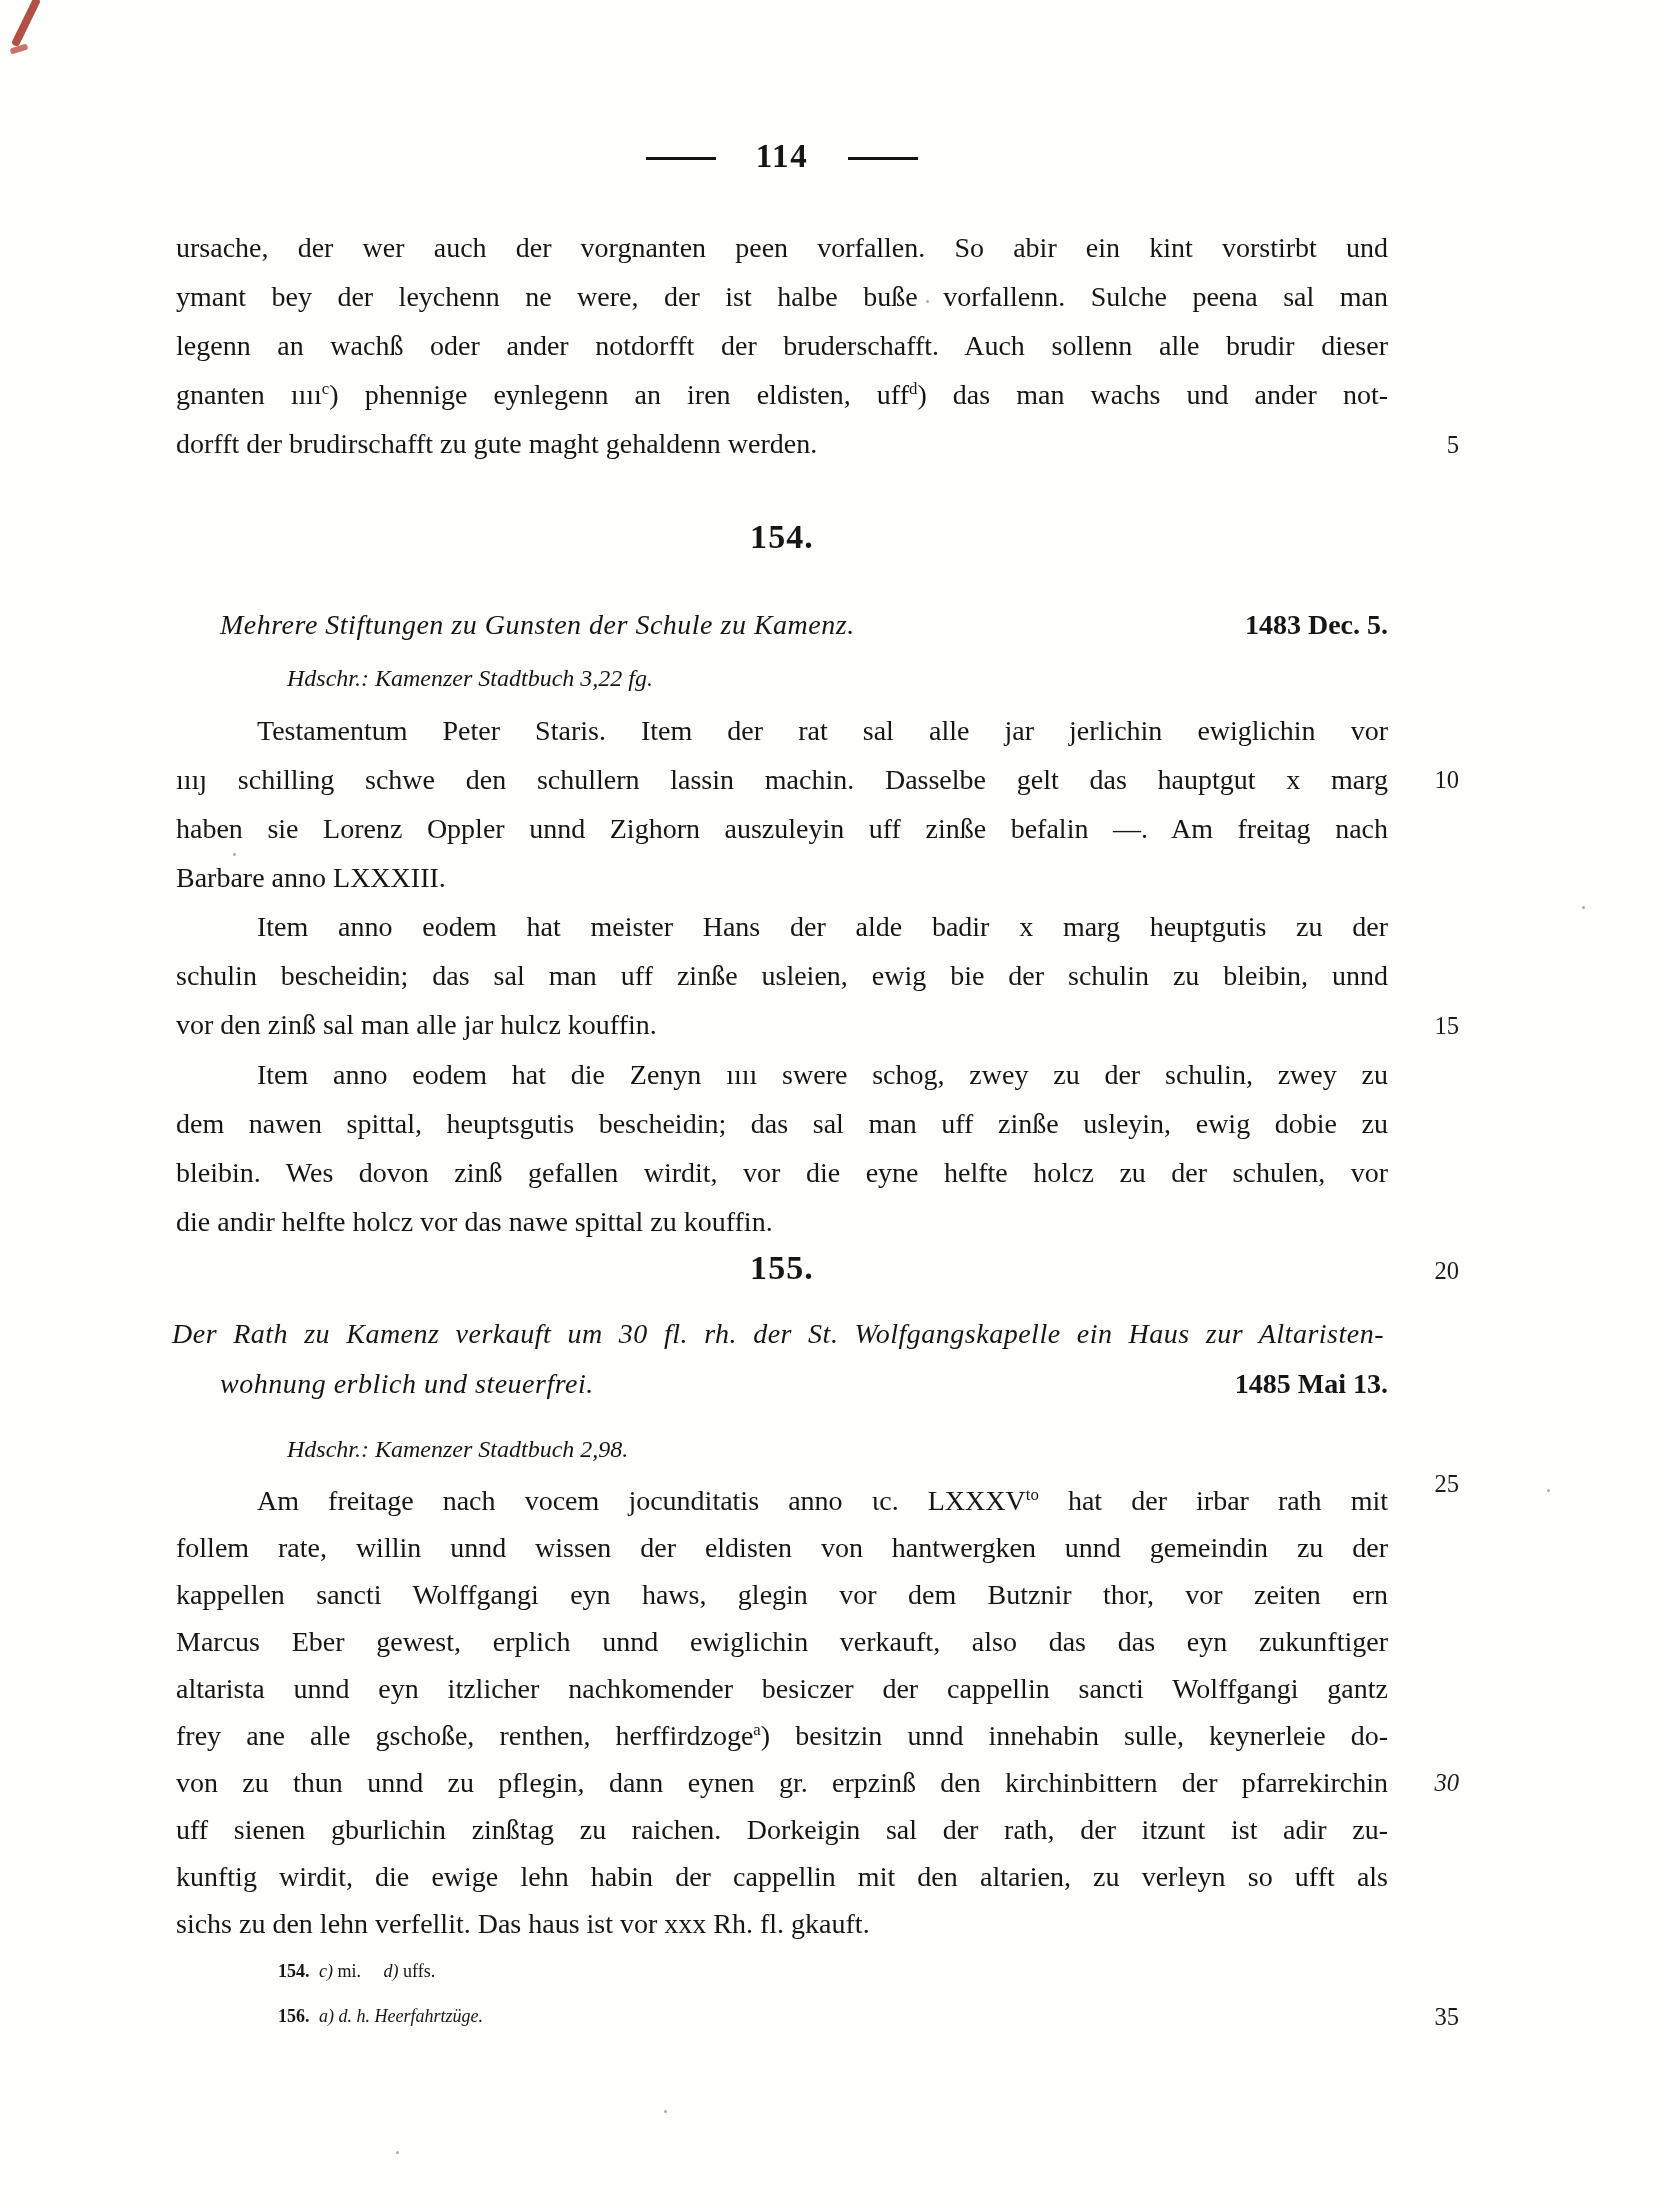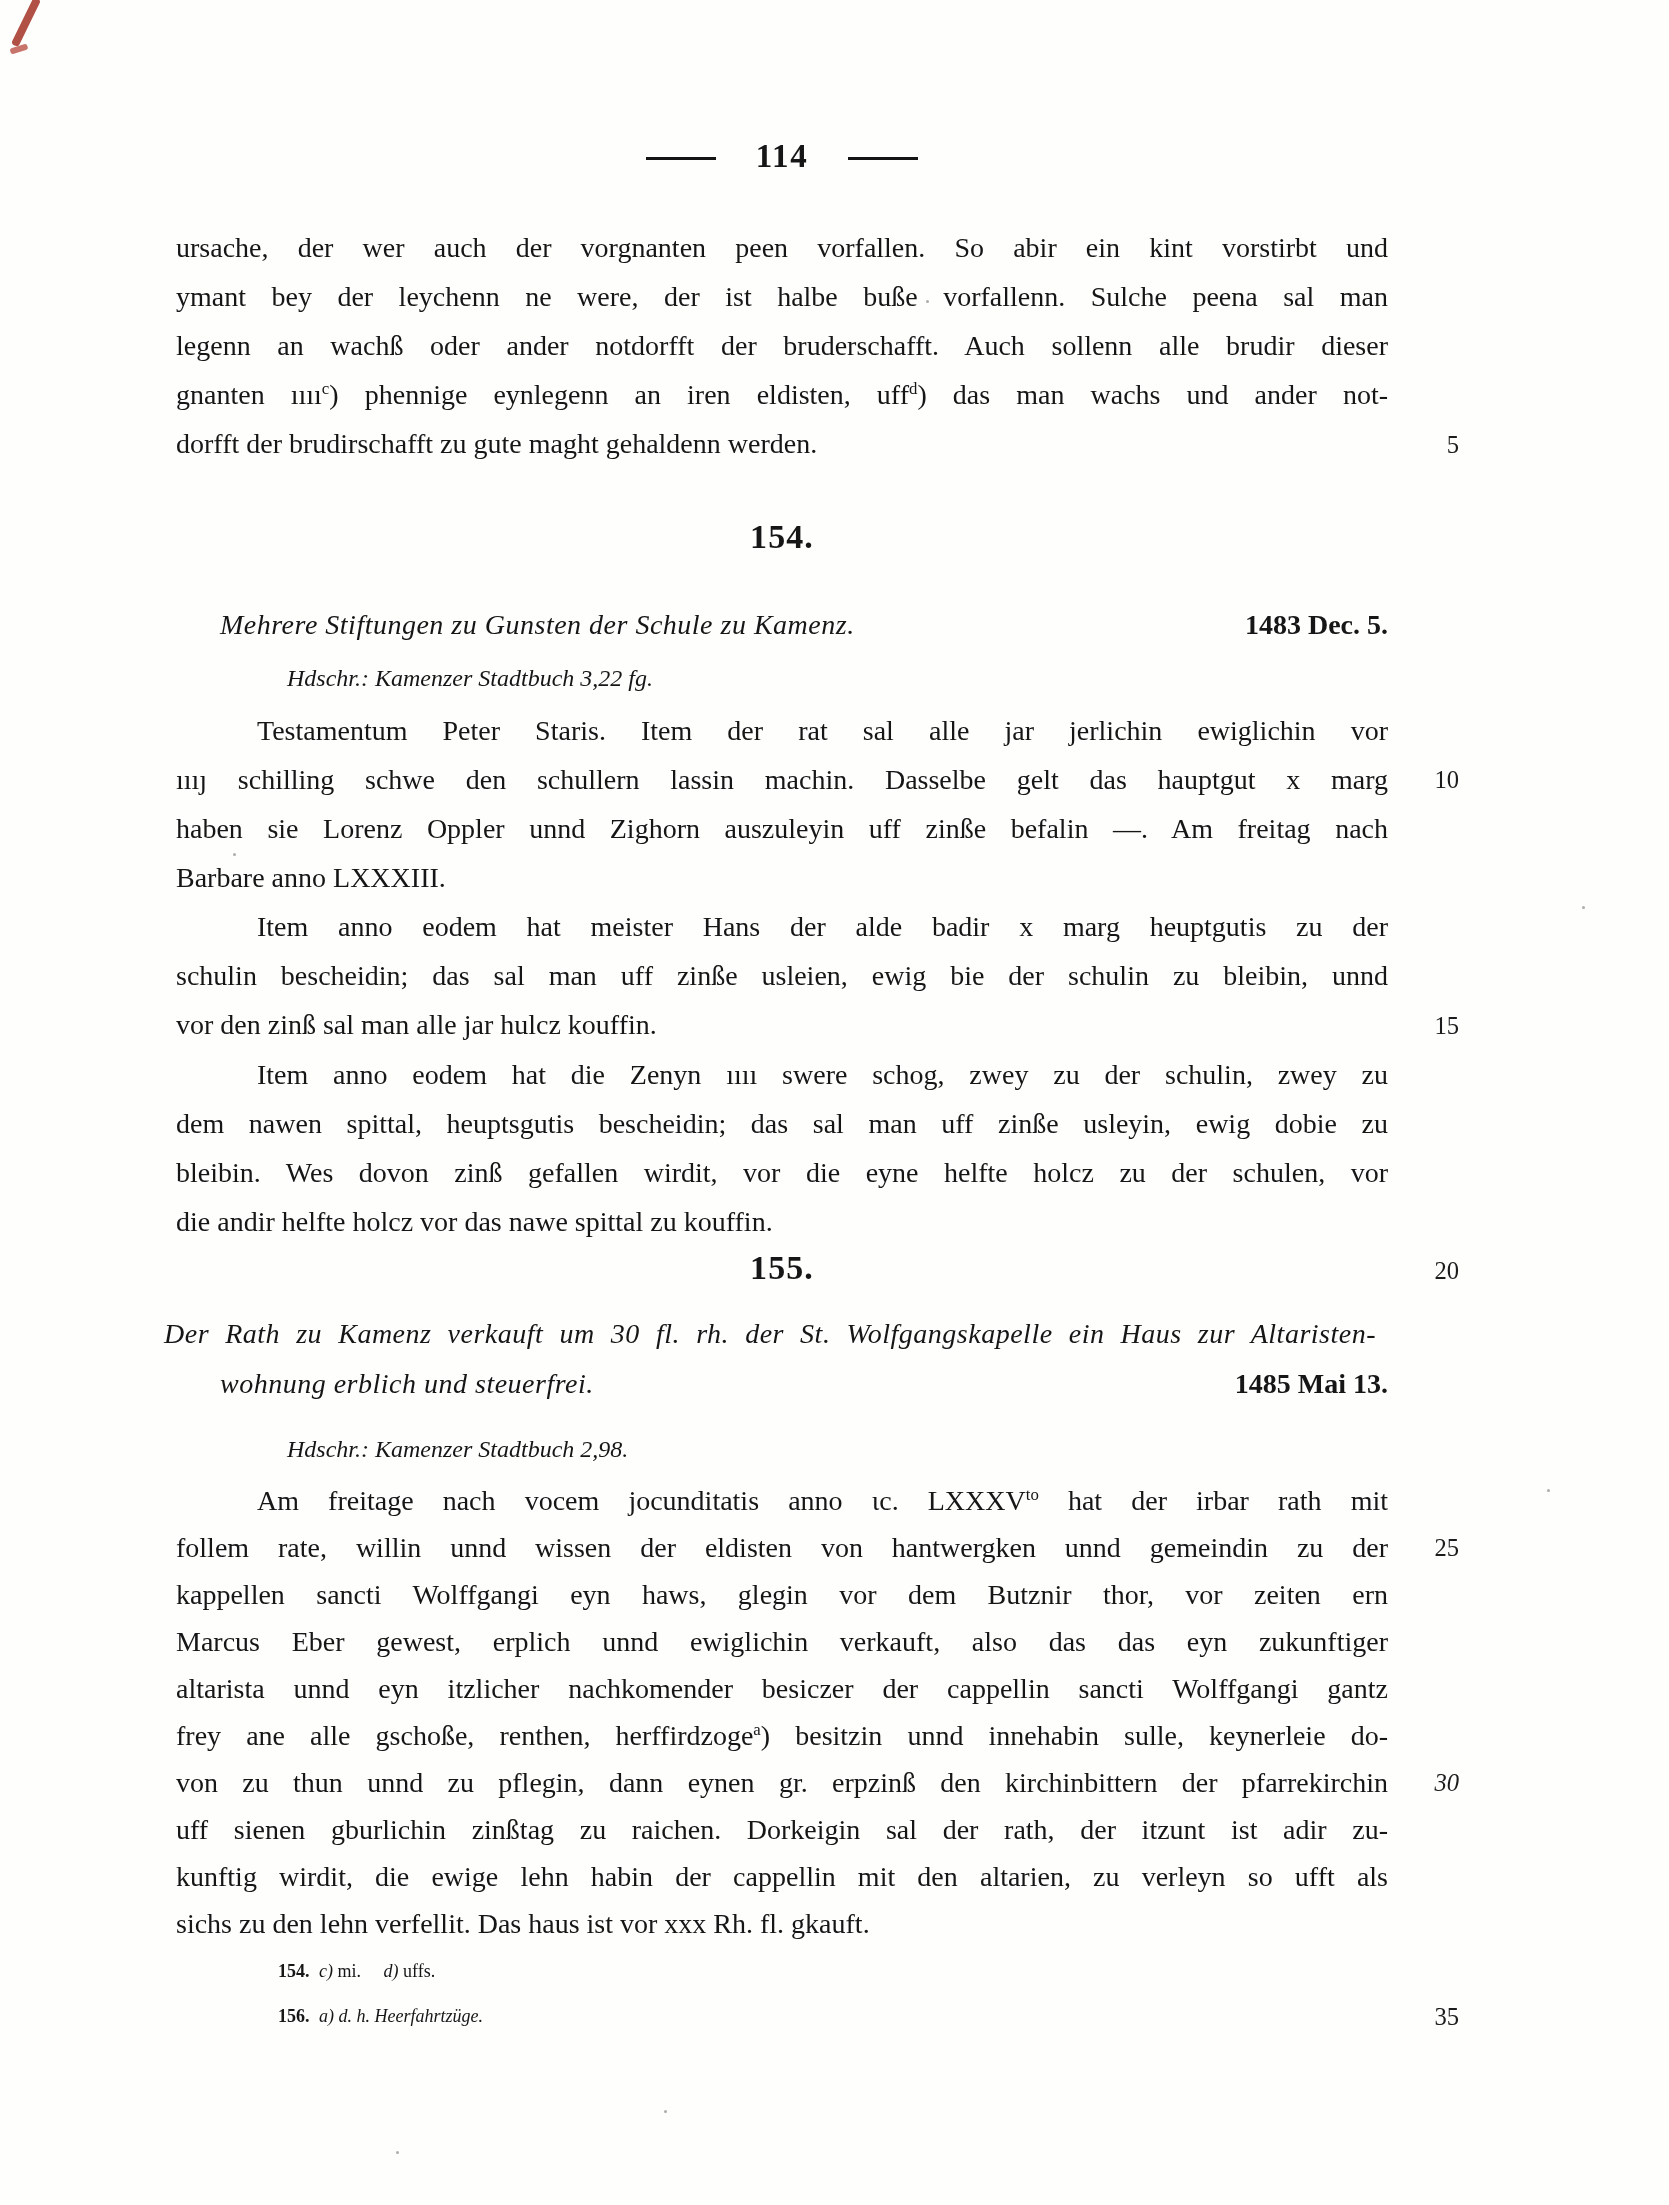--- a/index.html
+++ b/index.html
@@ -44,37 +44,37 @@
             font-size:34px; font-weight:600; letter-spacing:1.1px; line-height:49px; }
   .h-154 { top:512px; }
   .h-155 { top:1243px;font-family:Liberation Serif, serif; }
 
   .regestrow { position:absolute; left:176px; width:1212px; display:flex;
                justify-content:space-between; align-items:baseline; line-height:49px; }
   .r-154 { top:600px; }
   .regest { font-style:italic; font-size:28px; letter-spacing:0.5px;margin-left:44px; }
   .date   { font-weight:700; font-size:28px; }
 
-  .regest155-l1 { position:absolute; left:164px; top:1309px; width:1212px;
+  .regest155-l1 { position:absolute; left:172px; top:1309px; width:1212px;
                   font-style:italic; font-size:28px; letter-spacing:0.5px;
                   line-height:49px; text-align:justify; text-align-last:justify; }
   .r-155b { top:1359px; }
 
   .source { position:absolute; left:255px; font-style:italic; font-size:24px; line-height:45px;margin-left:32px; }
   .s-154 { top:656px; }
   .s-155 { top:1427px; }
 
   
   .mnum { position:absolute; left:1397px; width:62px; text-align:right;
           font-size:24.6px; line-height:49px; color:#1c1c1c; }
   .mn5  { top:420px; }
   .mn10 { top:755px; }
   .mn15 { top:1001px; }
   .mn20 { top:1246px; }
-  .mn25 { top:1524px; line-height:47px; }
+  .mn25 { top:1460px; line-height:47px; }
   .mn30 { top:1759px; line-height:47px;font-style:italic; }
   .mn35 { top:1994px; line-height:45px; }
 
   
   .footnotes { position:absolute; left:278px; top:1949px; width:1015px; }
   .fnline { font-size:18px; line-height:45px; }
   .fnlabel { font-weight:700; margin-right:9.6px; }
   .fn-i { font-style:italic; }
   .fn-r { font-style:normal; }
   .fn-gap { display:inline-block; width:18px; }

